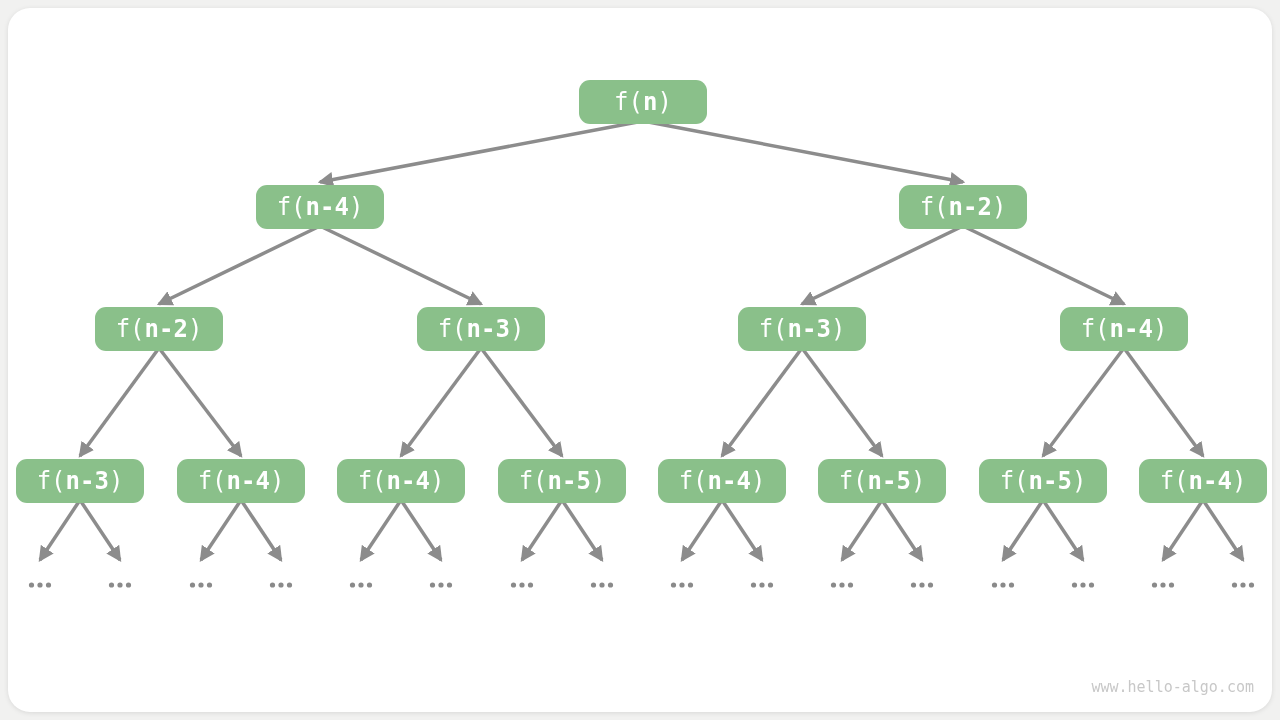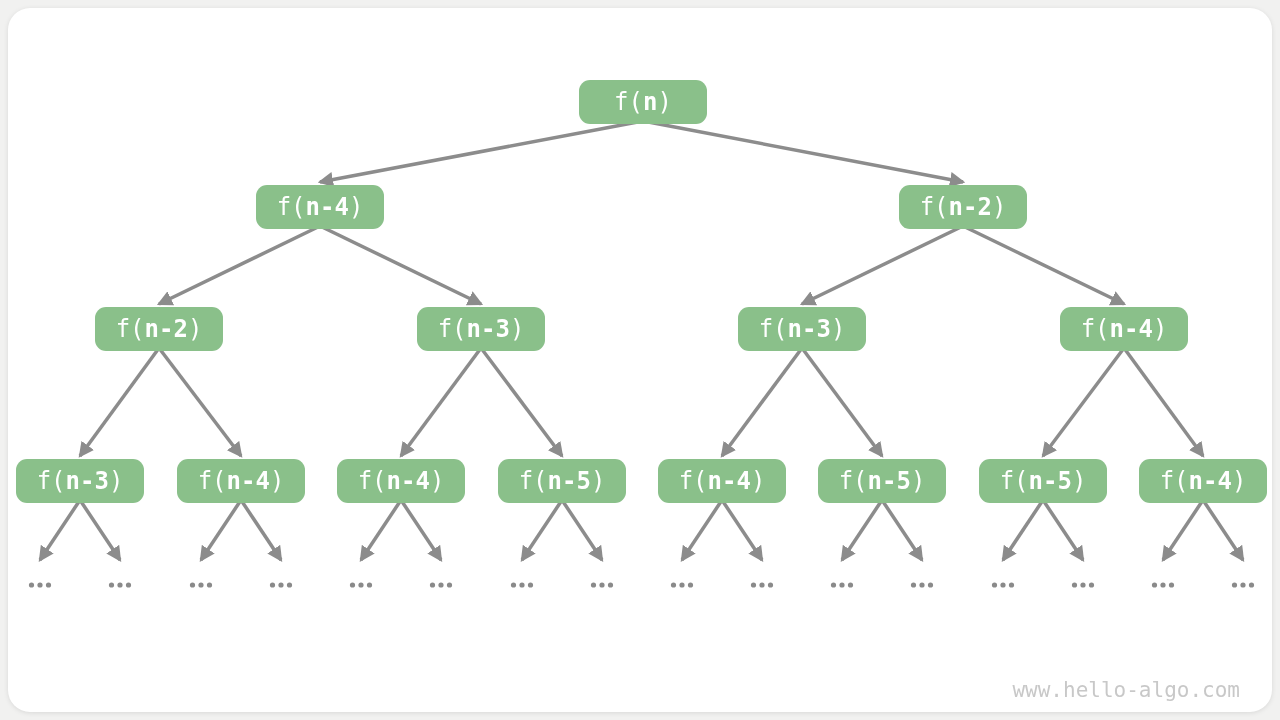--- a/index.html
+++ b/index.html
@@ -32,22 +32,22 @@
     background: var(--node-fill, #8ac08a);
     color: var(--node-text, #ffffff);
     border-radius: 11px;
     font-size: 24px;
     white-space: nowrap;
     box-sizing: border-box;
   }
   .node b { font-weight: bold; }
   .watermark {
     position: absolute;
-    top: 678px; right: 40px;
-    font-size: 21px;
+    top: 678px; right: 26px;
+    font-size: 15px;
     color: var(--watermark, #c8c8c8);
     z-index: 3;
     letter-spacing: 0px;
   }
 </style>
 </head>
 <body>
 
 <div class="canvas">
   <div class="card"></div>

